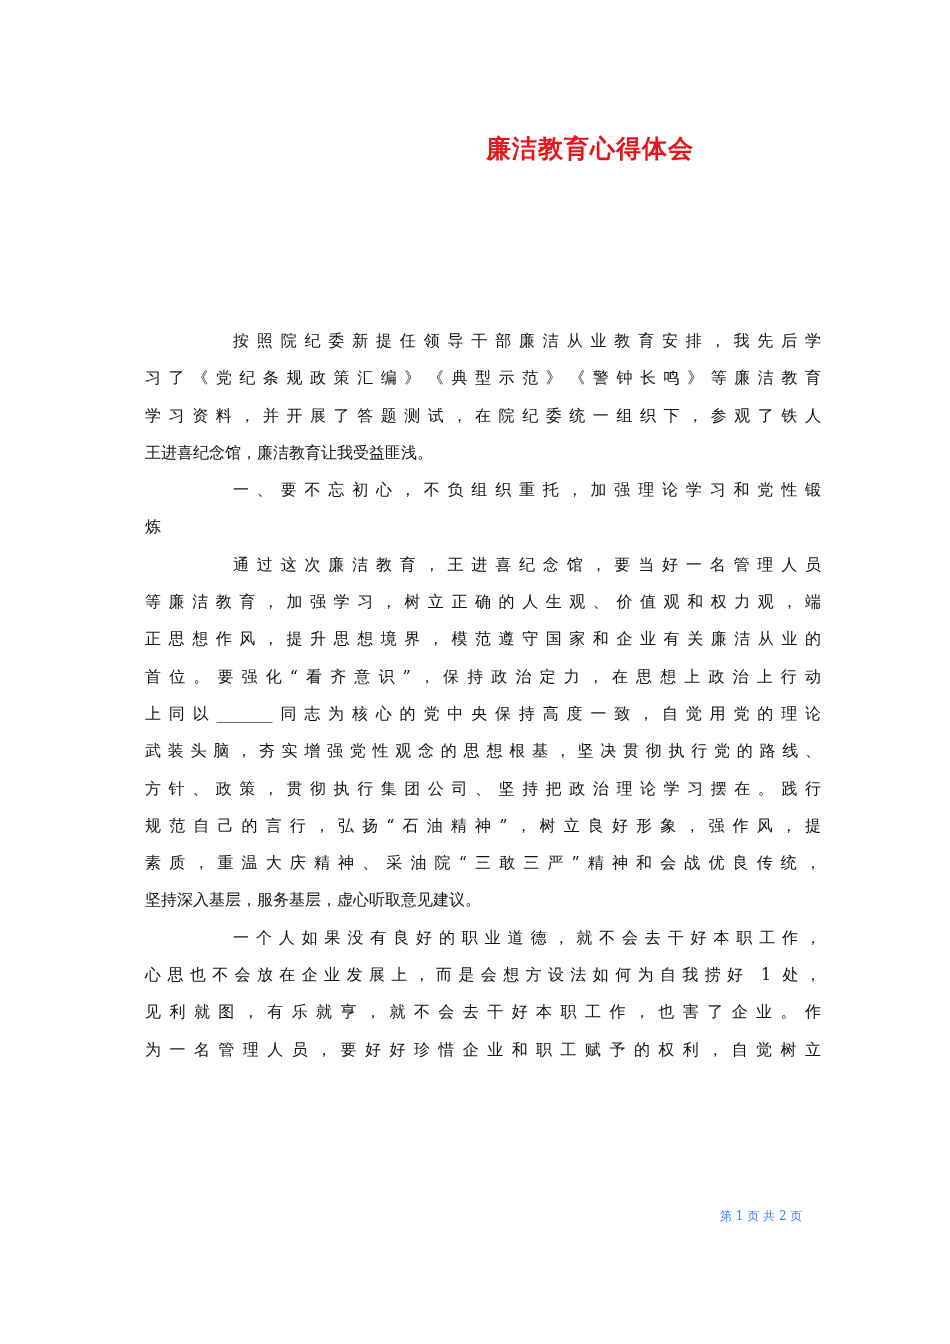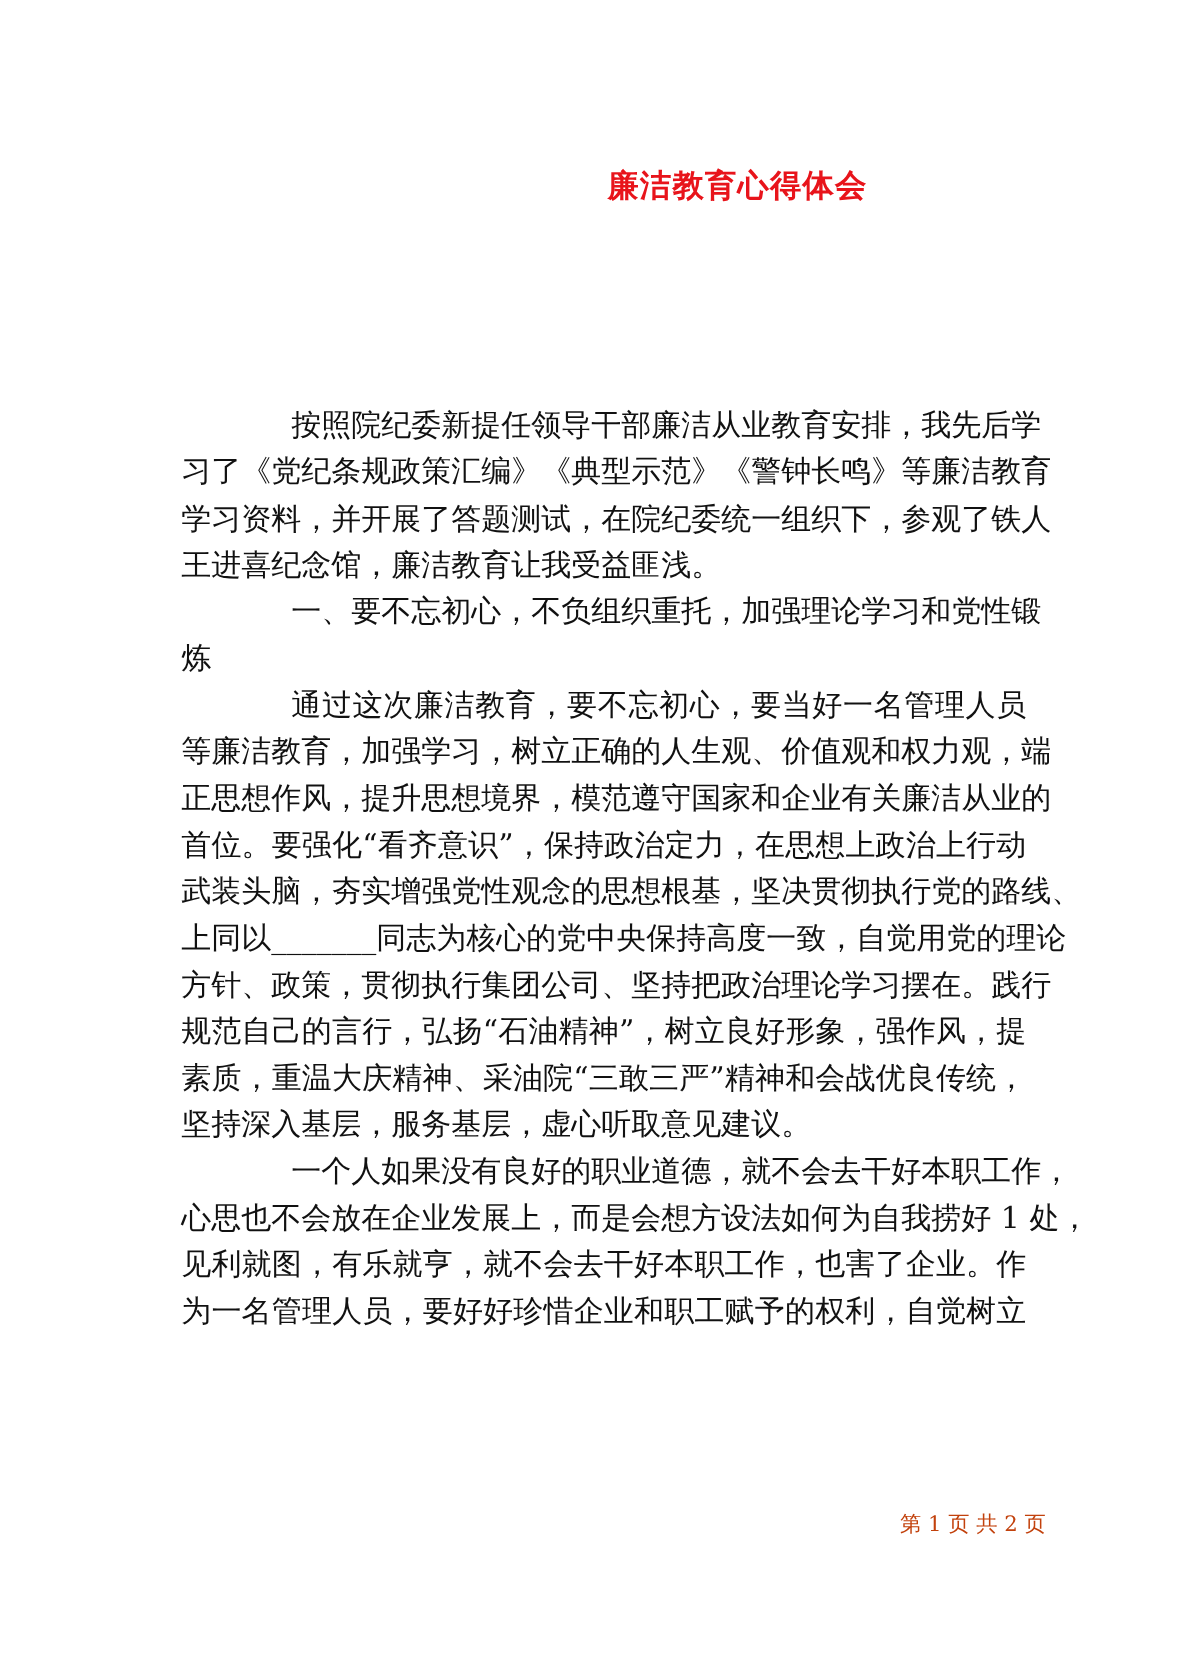--- a/index.html
+++ b/index.html
@@ -1,45 +1,45 @@
 <!DOCTYPE html>
 <html><head>
 <meta charset="utf-8">
 <style>
   html, body { margin:0; padding:0; background:#ffffff; }
   body { width:950px; height:1344px; position:relative; overflow:hidden;
          font-family:"DejaVu Serif","Liberation Serif",serif; color:#111; }
   .title { position:absolute; top:132px; left:0; width:1180px; text-align:center;
            font-size:25px; font-weight:bold; color:#e8141b; letter-spacing:1px; }
   .body { position:absolute; top:322px; left:145px; width:676px; }
-  .line { height:37.3px; line-height:37.3px; font-size:24px; white-space:nowrap;
+  .line { height:37.3px; line-height:37.3px; font-size:16px; white-space:nowrap;
           text-align:justify; text-align-last:justify; }
   .line.last { text-align-last:left; }
   .line.indent { padding-left:88px; }
-  .footer { position:absolute; top:1208px; left:720px; font-size:17px; color:#c2410c;
+  .footer { position:absolute; top:1208px; left:720px; font-size:12px; color:#3b82f6;
             font-family:"DejaVu Serif","Liberation Serif",serif; }
 </style>
 </head>
 <body>
 
 <div class="title">廉洁教育心得体会</div>
 
 <div class="body" id="body">
     <div class="line indent">按照院纪委新提任领导干部廉洁从业教育安排，我先后学</div>
     <div class="line">习了《党纪条规政策汇编》《典型示范》《警钟长鸣》等廉洁教育</div>
     <div class="line">学习资料，并开展了答题测试，在院纪委统一组织下，参观了铁人</div>
     <div class="line last">王进喜纪念馆，廉洁教育让我受益匪浅。</div>
     <div class="line indent">一、要不忘初心，不负组织重托，加强理论学习和党性锻</div>
     <div class="line last">炼</div>
-    <div class="line indent">通过这次廉洁教育，要不忘初心，要当好一名管理人员</div>
+    <div class="line indent">通过这次廉洁教育，王进喜纪念馆，要当好一名管理人员</div>
     <div class="line">等廉洁教育，加强学习，树立正确的人生观、价值观和权力观，端</div>
     <div class="line">正思想作风，提升思想境界，模范遵守国家和企业有关廉洁从业的</div>
     <div class="line">首位。要强化“看齐意识”，保持政治定力，在思想上政治上行动</div>
+    <div class="line">上同以_______同志为核心的党中央保持高度一致，自觉用党的理论</div>
     <div class="line">武装头脑，夯实增强党性观念的思想根基，坚决贯彻执行党的路线、</div>
-    <div class="line">上同以_______同志为核心的党中央保持高度一致，自觉用党的理论</div>
     <div class="line">方针、政策，贯彻执行集团公司、坚持把政治理论学习摆在。践行</div>
     <div class="line">规范自己的言行，弘扬“石油精神”，树立良好形象，强作风，提</div>
     <div class="line">素质，重温大庆精神、采油院“三敢三严”精神和会战优良传统，</div>
     <div class="line last">坚持深入基层，服务基层，虚心听取意见建议。</div>
     <div class="line indent">一个人如果没有良好的职业道德，就不会去干好本职工作，</div>
     <div class="line">心思也不会放在企业发展上，而是会想方设法如何为自我捞好 1 处，</div>
     <div class="line">见利就图，有乐就亨，就不会去干好本职工作，也害了企业。作</div>
     <div class="line">为一名管理人员，要好好珍惜企业和职工赋予的权利，自觉树立</div>
   </div>
 

